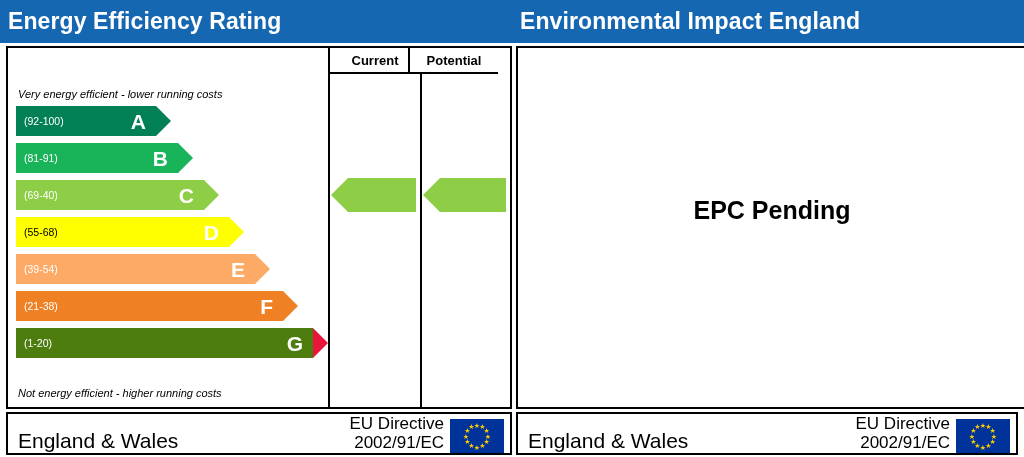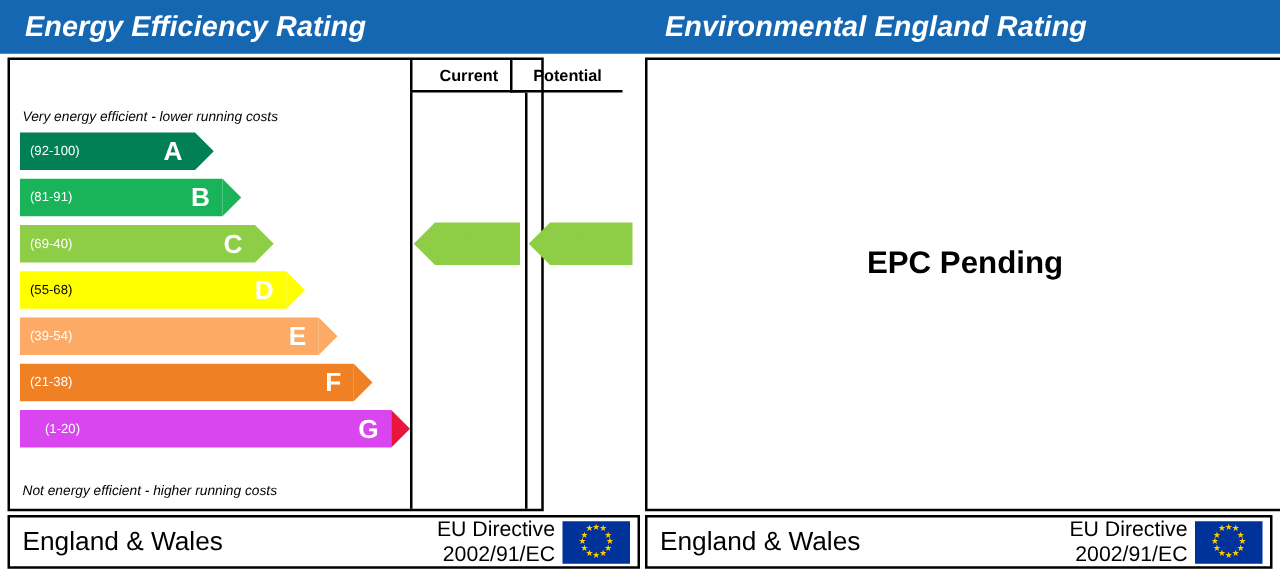--- a/index.html
+++ b/index.html
@@ -27,35 +27,34 @@
     background: #1667b1;
     color: #ffffff;
     display: flex;
     align-items: center;
   }
   .hdr-left  { left: 0;   width: 512px; }
   .hdr-right { left: 512px; width: 512px; }
   .hdr-title {
     font-size: 23px;
     font-weight: bold;
-    padding-left: 20px;
+    padding-left: 8px;
     letter-spacing: 0.1px;
     white-space: nowrap;
-    font-style: italic;
   }
 
   
   .panel {
     position: absolute;
     top: 46px;
     height: 363px;
     background: #ffffff;
     box-sizing: border-box;
   }
-  .panel-left  { left: 6px;  width: 429px; border: 2px solid #000; }
+  .panel-left  { left: 6px;  width: 506px; border: 2px solid #000; }
   .panel-right { left: 516px; width: 512px; border: 2px solid #000; }
 
   
   .pending {
     position: absolute;
     left: 0; right: 0;
     top: 148px;
     text-align: center;
     font-size: 25px;
     font-weight: bold;
@@ -157,21 +156,21 @@
 
   
   .foot {
     position: absolute;
     top: 412px;
     height: 43px;
     box-sizing: border-box;
     border: 2px solid #000;
     background: #fff;
     display: flex;
-    align-items: center;
+    align-items: flex-end;
   }
   .foot-left  { left: 6px;   width: 506px; }
   .foot-right { left: 516px; width: 502px; }
   .foot-title {
     font-size: 21px;
     padding-left: 10px;
     color: #000;
     flex: 1;
     white-space: nowrap;
   }
@@ -203,21 +202,21 @@
 </style>
 </head>
 <body>
 
 <div class="epc-wrap">
 
   <div class="hdr hdr-left" style="background: rgb(22, 103, 177);">
     <div class="hdr-title">Energy Efficiency Rating</div>
   </div>
   <div class="hdr hdr-right" style="background: rgb(22, 103, 177);">
-    <div class="hdr-title">Environmental England Rating</div>
+    <div class="hdr-title">Environmental Impact England</div>
   </div>
 
   <div class="panel panel-left">
 
     <div class="col-head col-current">Current</div>
     <div class="col-head col-potential">Potential</div>
     <div class="col-div col-div-1"></div>
     <div class="col-div col-div-2"></div>
 
     <div class="note note-bottom">Not energy efficient - higher running costs</div>
@@ -240,21 +239,21 @@
       <span class="ltr" style="color: rgb(255, 255, 255);">D</span>
     </div>
     <div class="band" id="band-4" style="top: 206px; left: 8px; width: 239px; background: rgb(252, 170, 101); color: rgb(252, 170, 101);">
       <span class="rng" style="color: rgb(255, 255, 255);">(39-54)</span>
       <span class="ltr" style="color: rgb(255, 255, 255);">E</span>
     </div>
     <div class="band" id="band-5" style="top: 243px; left: 8px; width: 267px; background: rgb(239, 128, 35); color: rgb(239, 128, 35);">
       <span class="rng" style="color: rgb(255, 255, 255);">(21-38)</span>
       <span class="ltr" style="color: rgb(255, 255, 255);">F</span>
     </div>
-    <div class="band" id="band-6" style="top: 280px; left: 8px; width: 297px; background: #d946ef; color: rgb(233, 21, 59); padding-left: 12px;">
+    <div class="band" id="band-6" style="top: 280px; left: 8px; width: 297px; background: #4d7c0f; color: rgb(233, 21, 59);">
       <span class="rng" style="color: rgb(255, 255, 255);">(1-20)</span>
       <span class="ltr" style="color: rgb(255, 255, 255);">G</span>
     </div>
 
     <div class="rating-arrow" id="arrow-current" style="top: 130px; left: 340px; width: 68px; background: rgb(141, 206, 70); color: rgb(141, 206, 70);">
       <span class="tip"></span>
       <span class="val">71</span>
     </div>
     <div class="rating-arrow" id="arrow-potential" style="top: 130px; left: 432px; width: 66px; background: rgb(141, 206, 70); color: rgb(141, 206, 70);">
       <span class="tip"></span>

